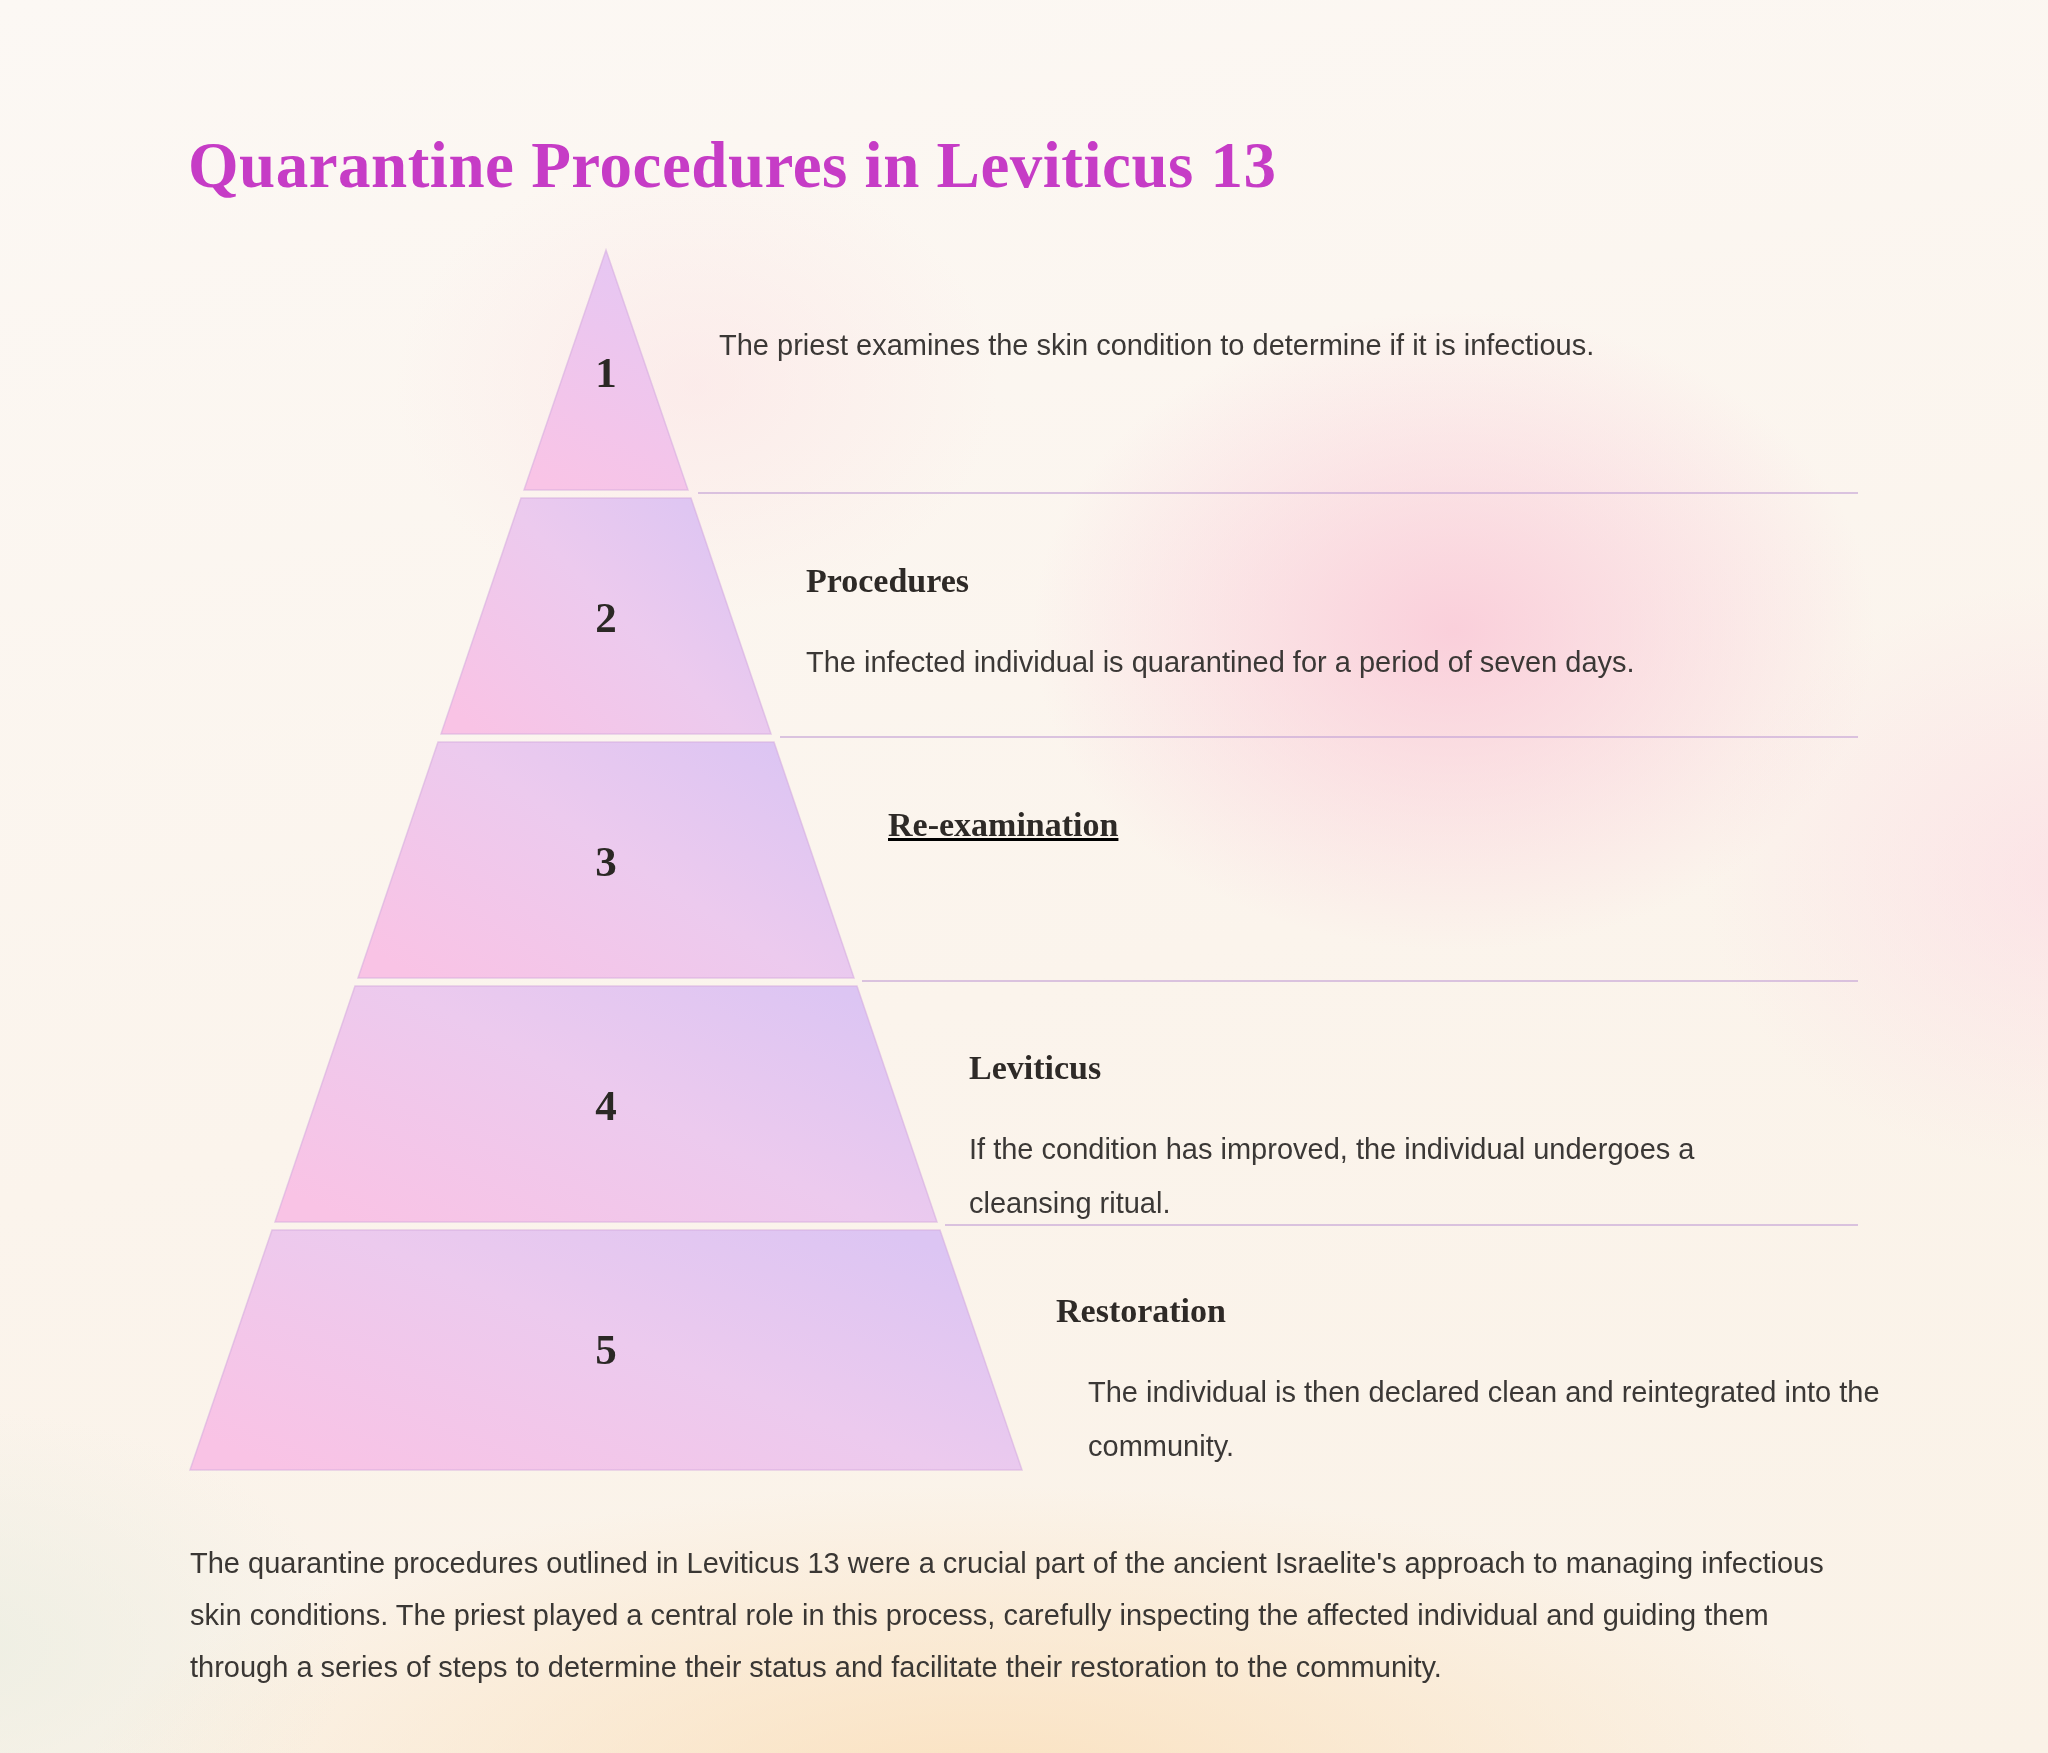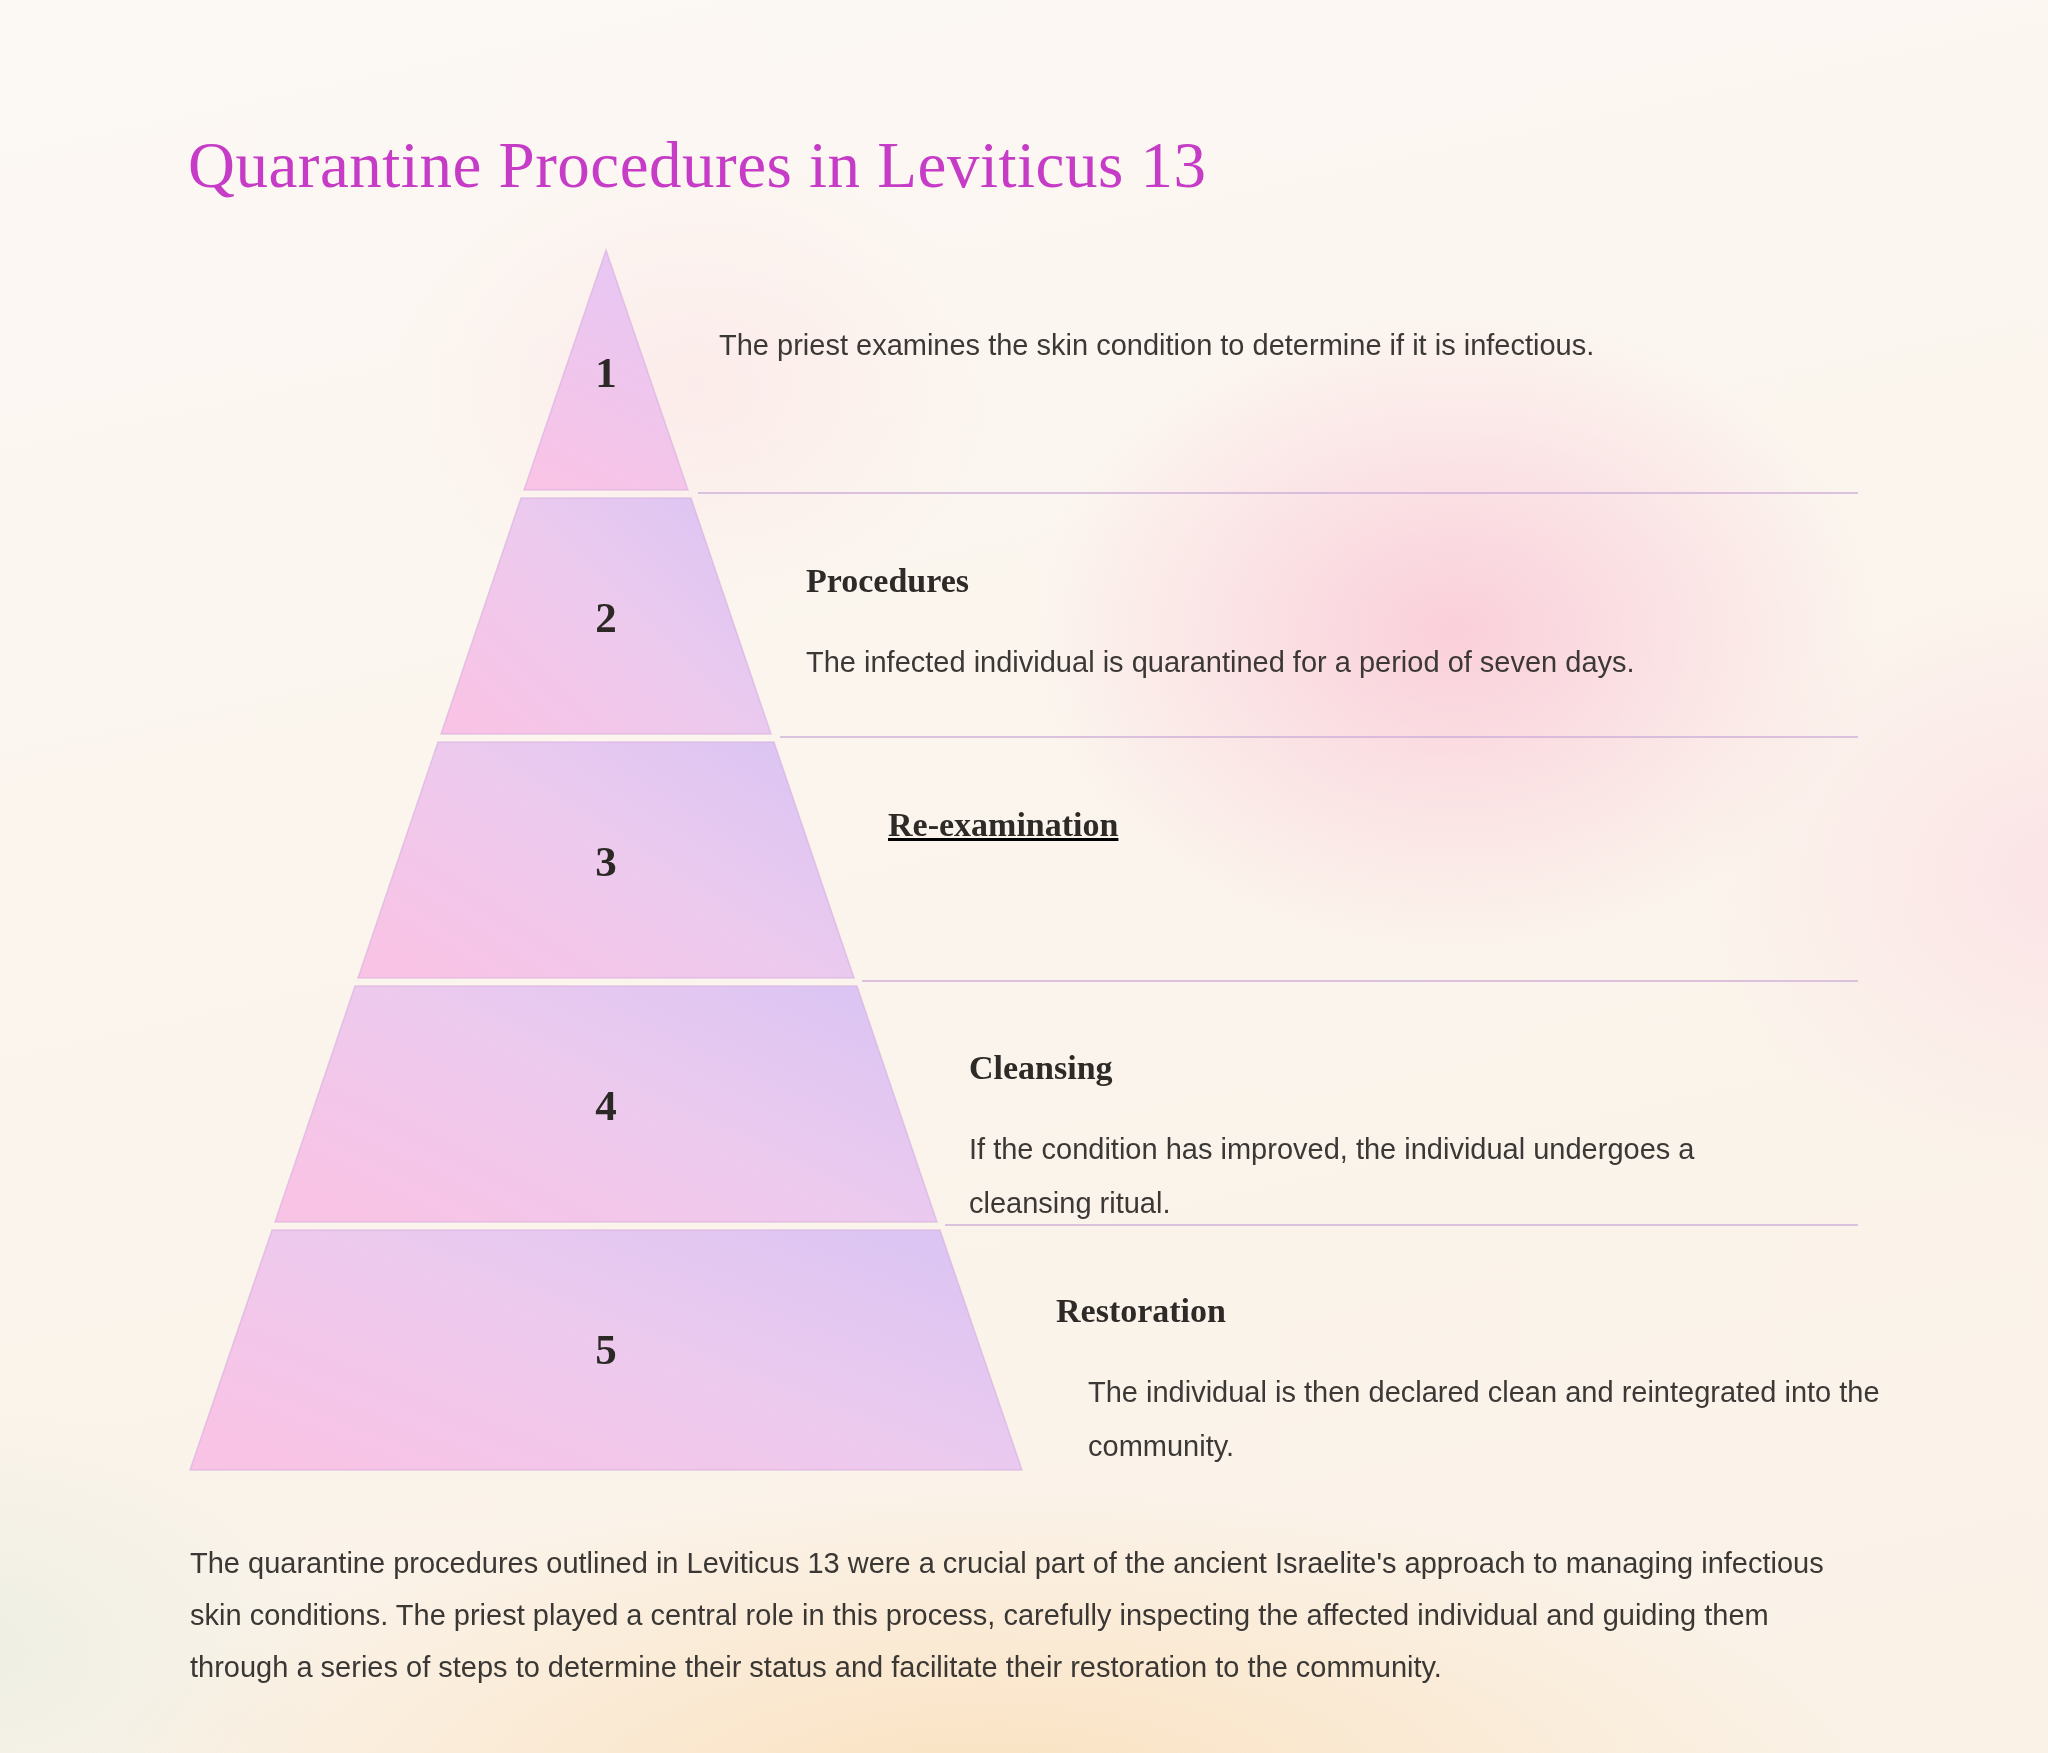--- a/index.html
+++ b/index.html
@@ -19,21 +19,21 @@
       radial-gradient(ellipse 430px 330px at 34% 22%, rgba(252,222,226,0.45) 0%, rgba(252,222,226,0.0) 70%),
       radial-gradient(ellipse 1250px 420px at 48% 102%, rgba(250,223,186,0.85) 0%, rgba(250,223,186,0.0) 72%),
       radial-gradient(ellipse 560px 340px at -2% 94%, rgba(236,238,226,0.85) 0%, rgba(236,238,226,0.0) 70%),
       linear-gradient(168deg, #fcf8f4 0%, #fbf4ec 55%, #faf2e7 100%);
   }
   .page-title {
     position: absolute;
     left: 188px;
     top: 84px;
     font-family: "Liberation Serif", serif;
-    font-weight: 400;
+    font-weight: 700;
     font-size: 65px;
     letter-spacing: 0.5px;
     color: #c63cc6;
     white-space: nowrap;
   }
   .pyramid-svg {
     position: absolute;
     left: 180px;
     top: 245px;
     width: 862px;
@@ -141,21 +141,21 @@
   <div class="step-block s2">
     <h2 class="step-title">Procedures</h2>
     <p class="step-desc">The infected individual is quarantined for a period of seven days.</p>
   </div>
 
   <div class="step-block s3">
     <h2 class="step-title">Re-examination</h2>
   </div>
 
   <div class="step-block s4">
-    <h2 class="step-title">Cleansing</h2>
+    <h2 class="step-title">Leviticus</h2>
     <p class="step-desc">If the condition has improved, the individual undergoes a cleansing ritual.</p>
   </div>
 
   <div class="step-block s5">
     <h2 class="step-title">Restoration</h2>
     <p class="step-desc">The individual is then declared clean and reintegrated into the community.</p>
   </div>
 
   <p class="footer-paragraph">The quarantine procedures outlined in Leviticus 13 were a crucial part of the ancient Israelite's approach to managing infectious skin conditions. The priest played a central role in this process, carefully inspecting the affected individual and guiding them through a series of steps to determine their status and facilitate their restoration to the community.</p>
 

